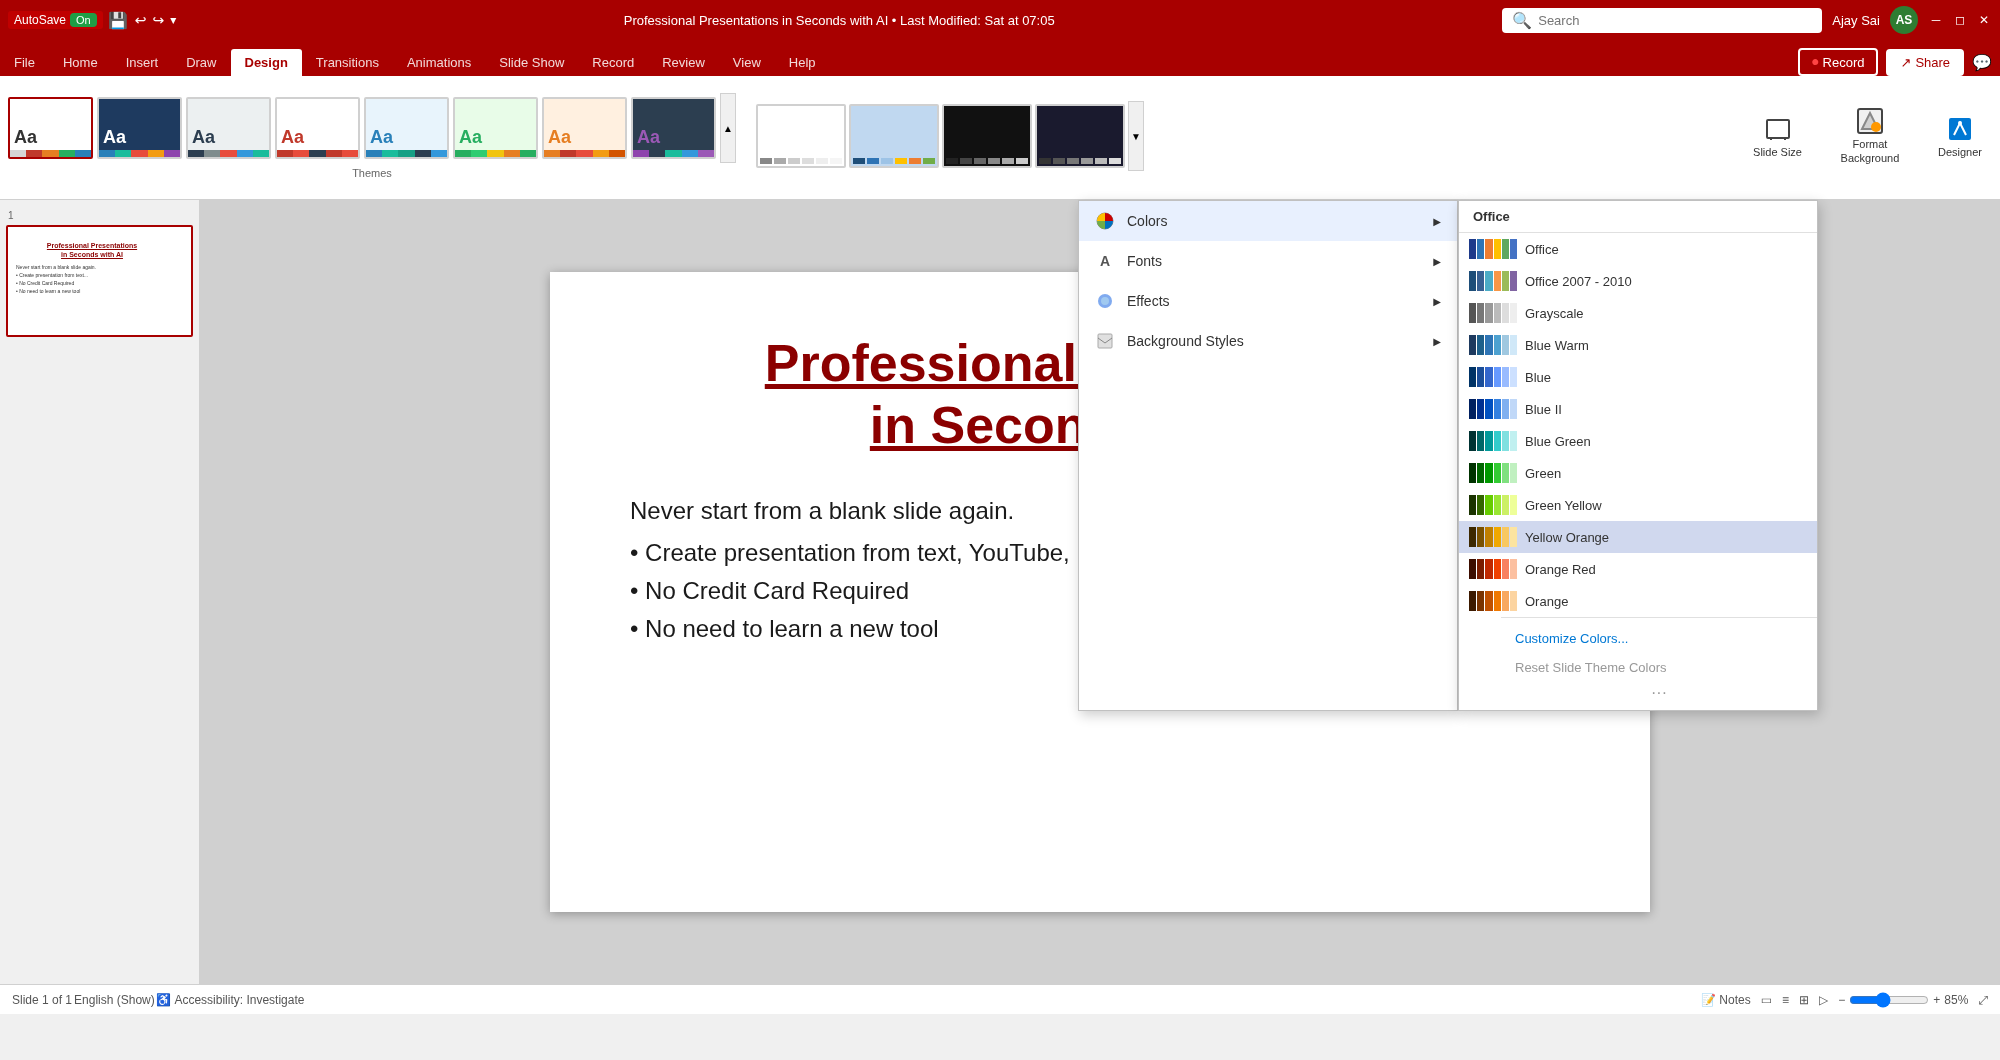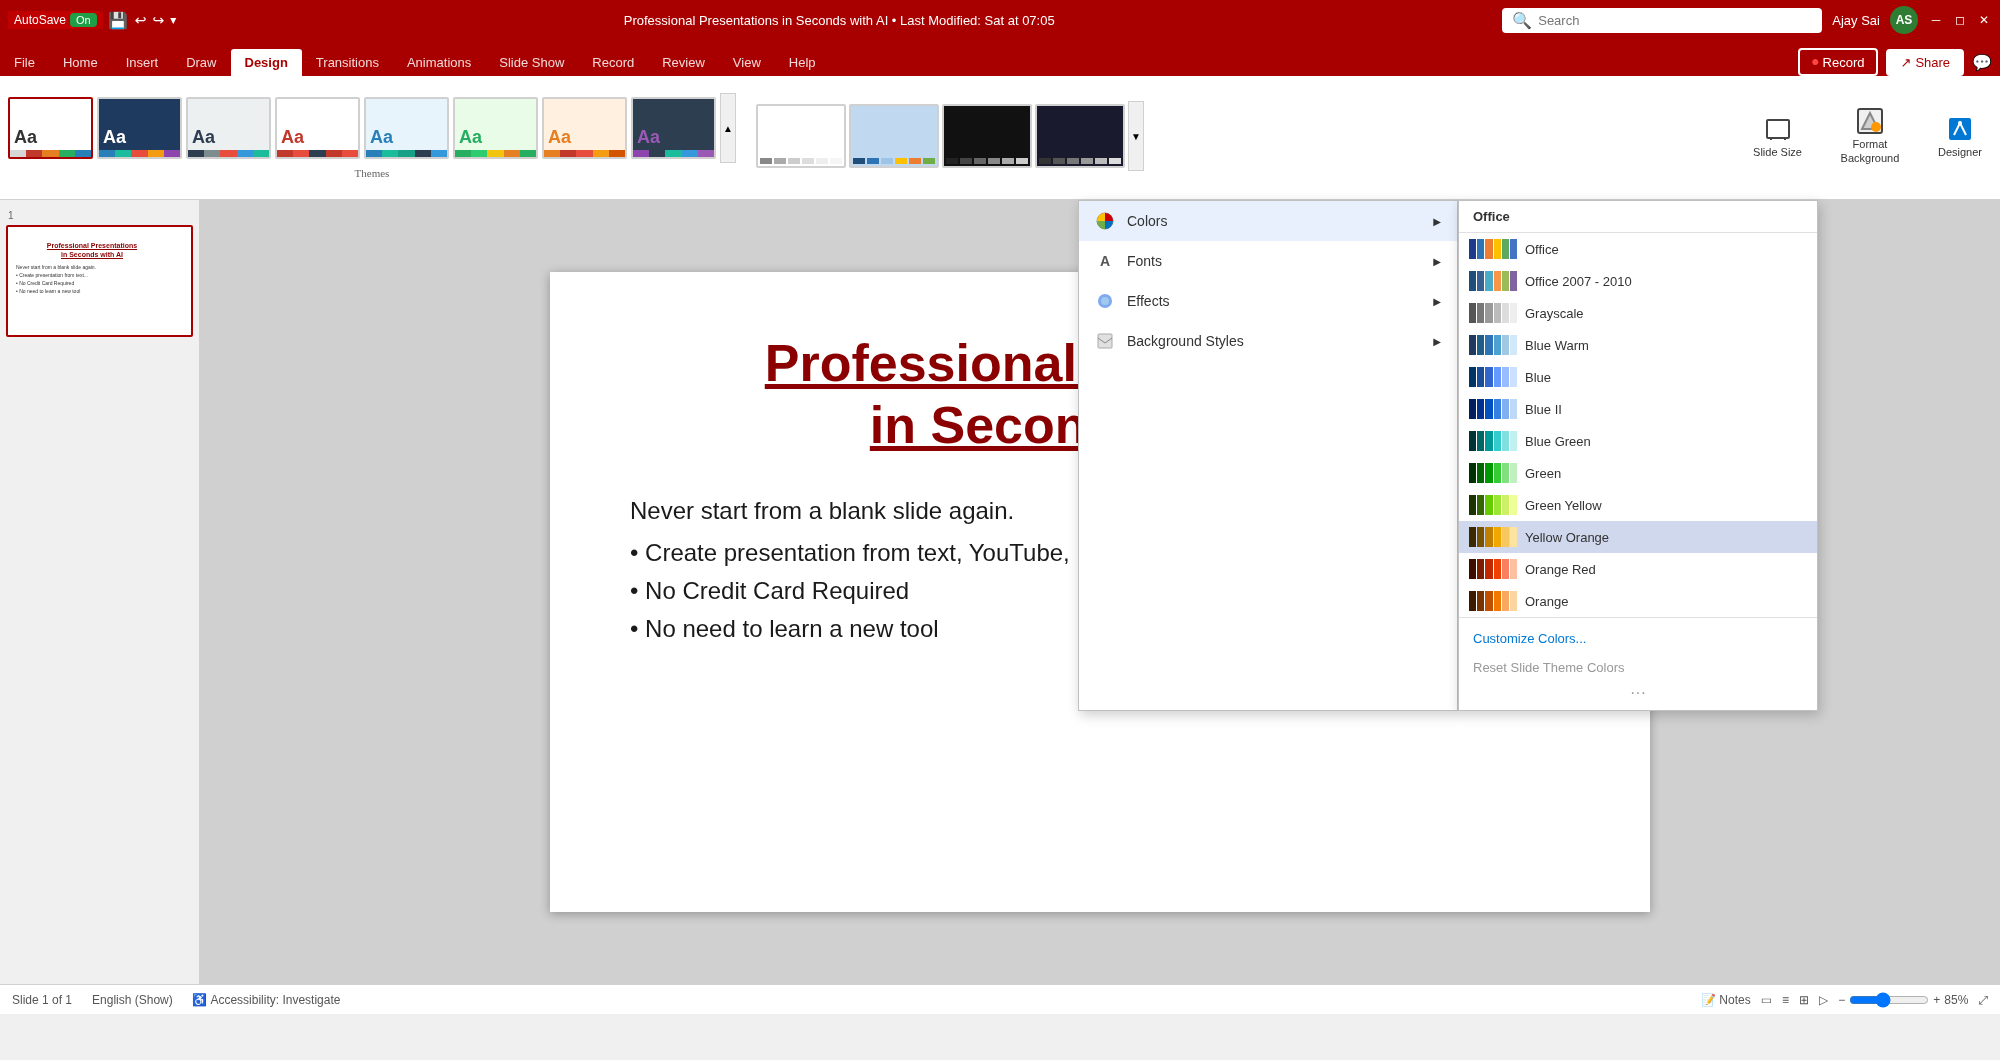--- a/index.html
+++ b/index.html
@@ -175,32 +175,32 @@
     .submenu-item {
       display: flex; align-items: center; padding: 6px 10px; cursor: pointer;
       font-size: 13px; color: #333; gap: 8px;
     }
     .submenu-item.selected { background: #d0d8ee; }
     .color-swatch {
       width: 48px; height: 20px; display: flex; gap: 1px; flex-shrink: 0;
     }
     .color-swatch div { flex: 1; }
     .submenu-footer {
-      border-top: 1px solid #e0e0e0; padding: 6px 0;
+      border-top: 1px solid #e0e0e0; padding: 6px 0; margin-left: 42px;
     }
     .submenu-footer-item {
       padding: 7px 14px; font-size: 13px; color: #0078d4; cursor: pointer;
     }
     .submenu-footer-item.disabled { color: #999; cursor: default; }
 
     
     .status-bar {
       height: 30px; background: white; border-top: 1px solid #d0d0d0;
       display: flex; align-items: center; padding: 0 12px; font-size: 12px; color: #555;
-      gap: 20px;
+      gap: 2px;
     }
     .status-bar-right { margin-left: auto; display: flex; align-items: center; gap: 10px; }
     .zoom-control { display: flex; align-items: center; gap: 4px; }
 
     
     .submenu-list::-webkit-scrollbar { width: 8px; }
     .submenu-list::-webkit-scrollbar-thumb { background: #c0c0c0; border-radius: 4px; }
   </style>
 </head>
 <body>
@@ -346,21 +346,21 @@
               <div class="theme-bar" style="height:7px;">
                 <div style="background:#8e44ad;"></div>
                   <div style="background:#2c3e50;"></div>
                   <div style="background:#1abc9c;"></div>
                   <div style="background:#3498db;"></div>
                   <div style="background:#9b59b6;"></div>
               </div>
             </div>
             <div class="themes-scroll-btn">▲</div>
           </div>
-          <div class="themes-section-label" style="align-self:center; margin-top:4px;font-family:Liberation Serif, serif;">Themes</div>
+          <div class="themes-section-label" style="align-self:center; margin-top:4px;">Themes</div>
         </div>
 
         <div style="display:flex; flex-direction:column;">
           <div class="variant-group">
             <div class="variant-thumb" style="background:white; display:flex; flex-direction:column; justify-content:space-between; padding:2px;">
               <div style="display:flex; gap:2px; margin-top:auto;">
                 <div style="height:6px; flex:1; background:#888;"></div>
                 <div style="height:6px; flex:1; background:#aaa;"></div>
                 <div style="height:6px; flex:1; background:#ccc;"></div>
                 <div style="height:6px; flex:1; background:#ddd;"></div>

